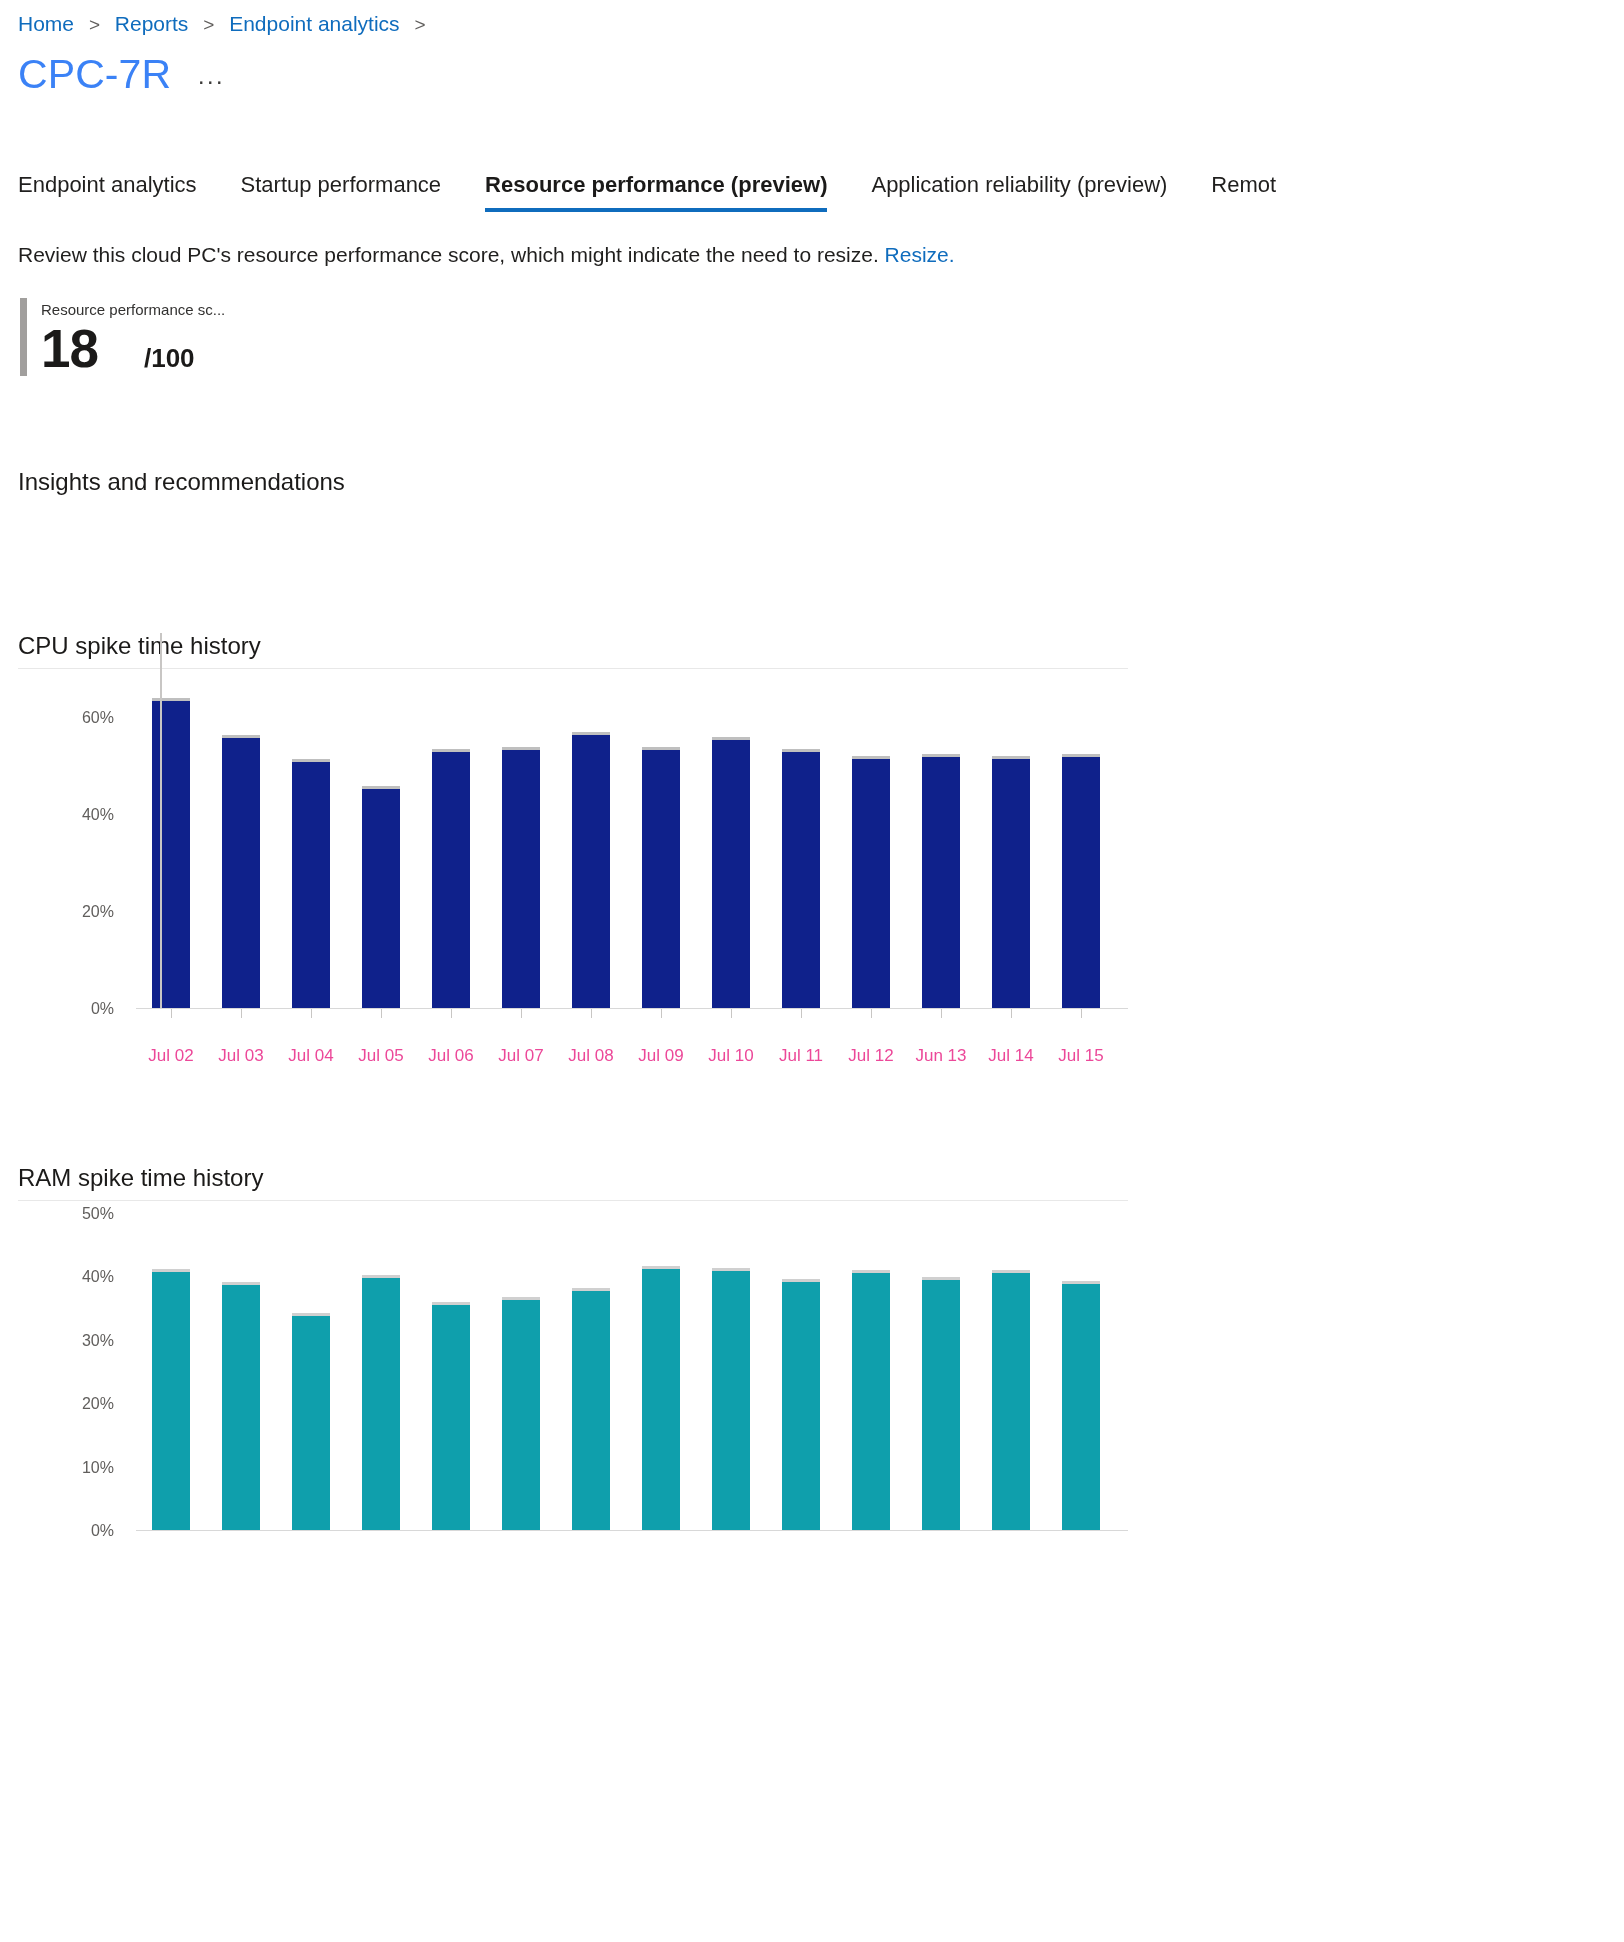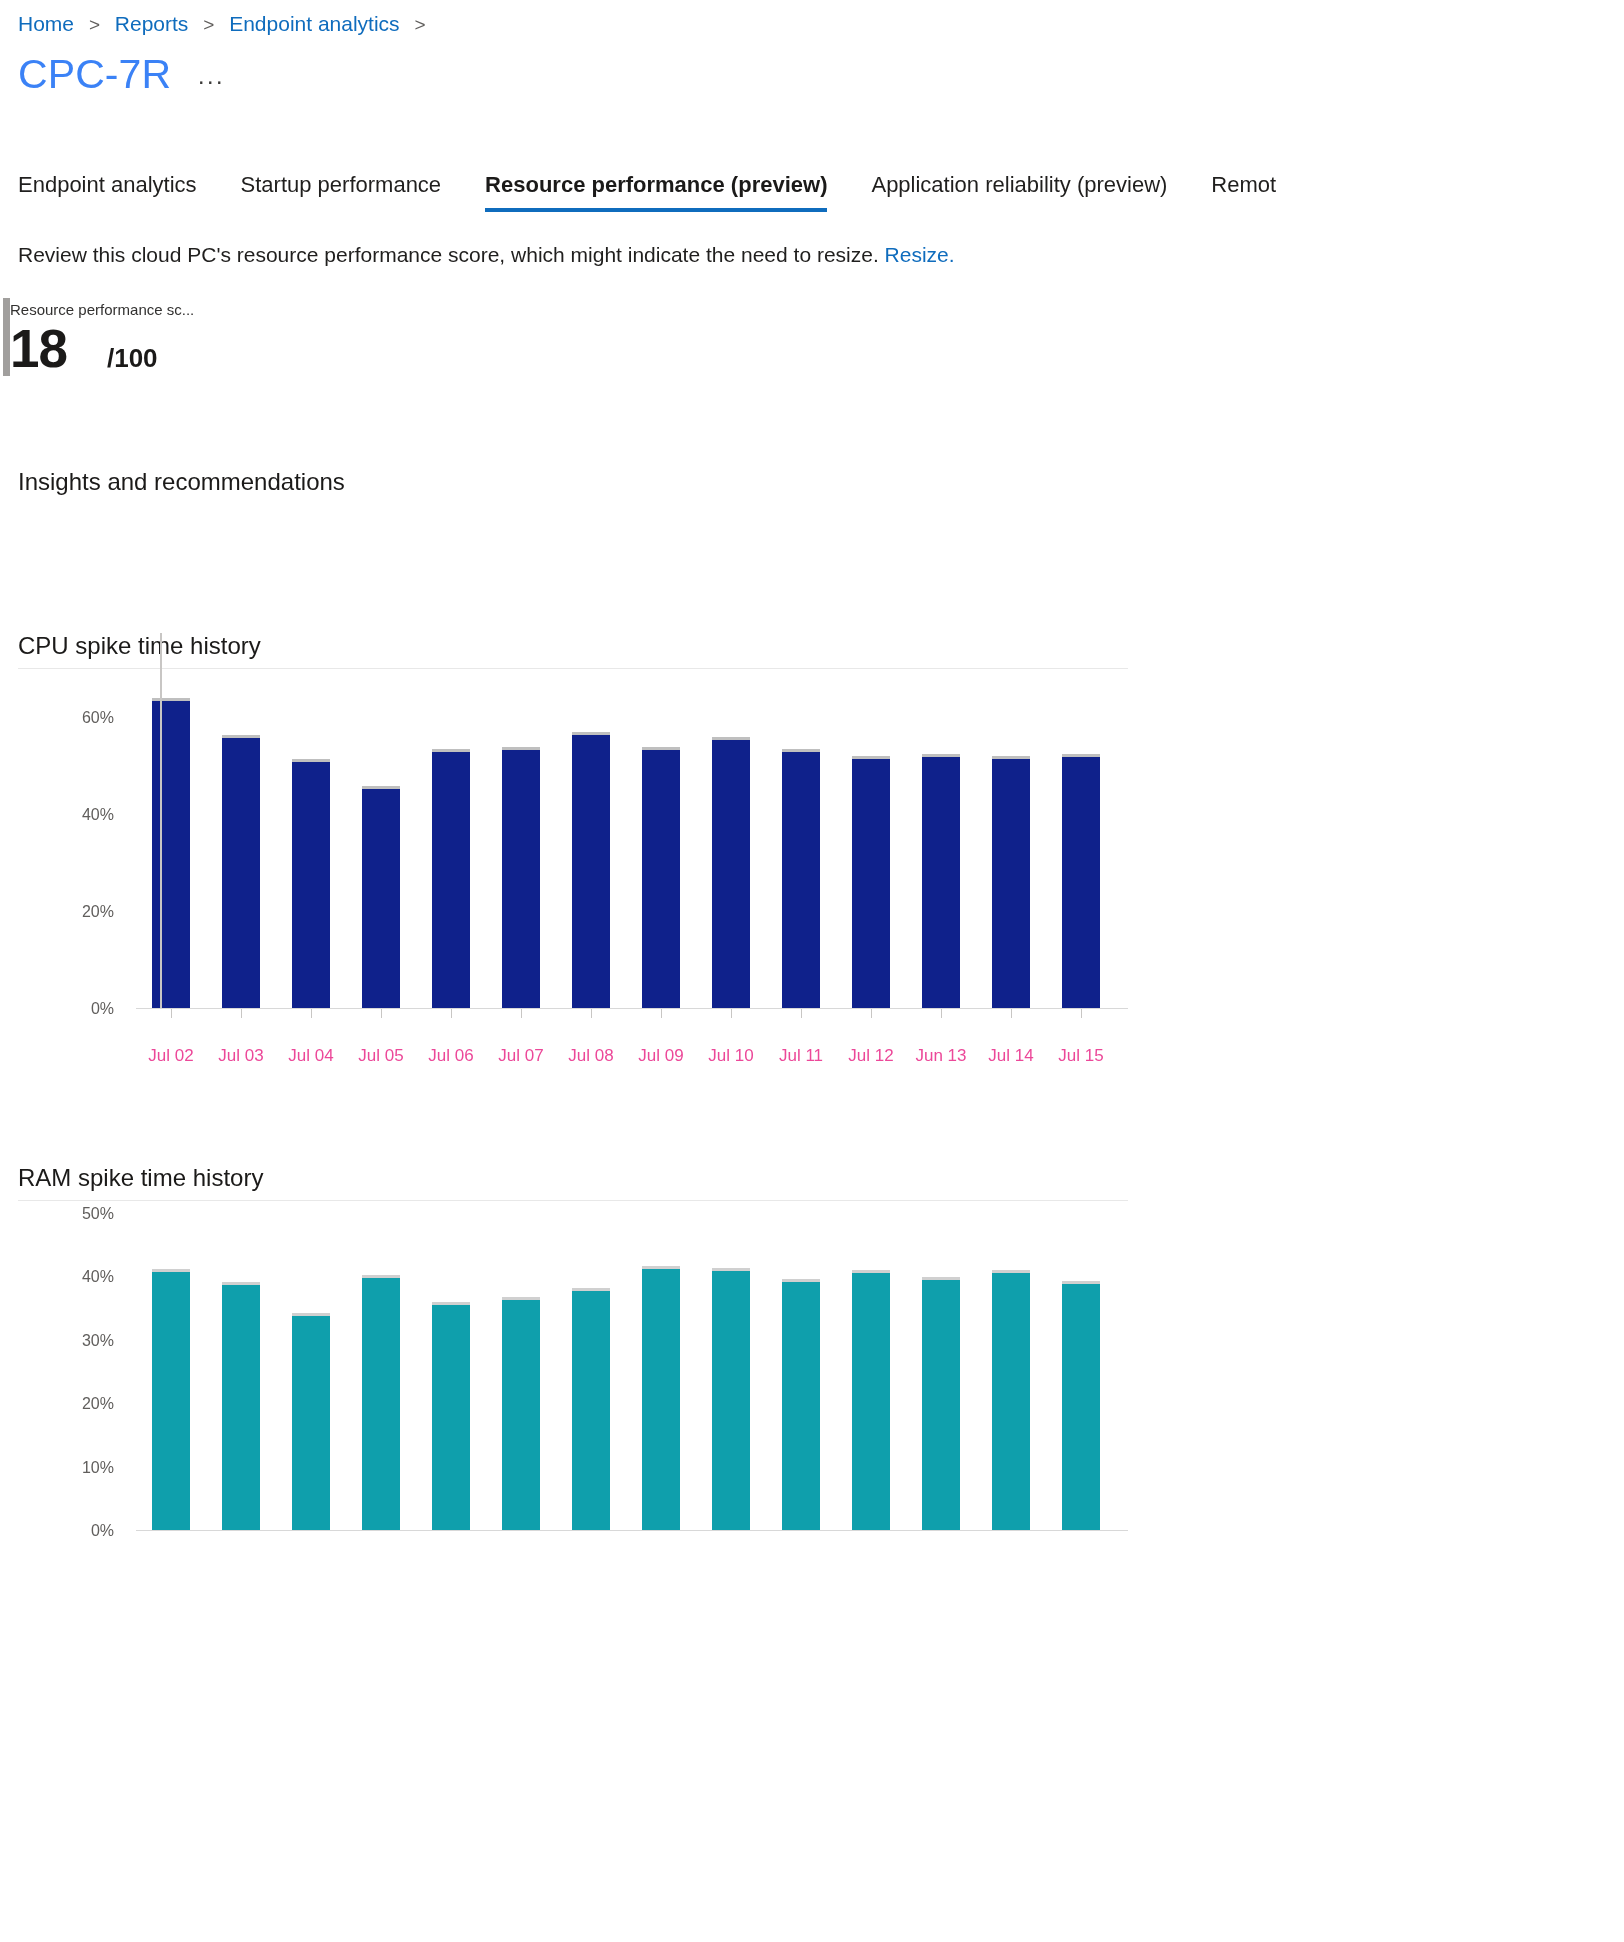--- a/index.html
+++ b/index.html
@@ -111,23 +111,23 @@
   }
   .description a {
     color: #0f6cbd;
     text-decoration: none;
     cursor: pointer;
   }
 
   
   .score-card {
     position: absolute;
-    left: 3px;
+    left: 20px;
     top: 298px;
-    padding-left: 0;
+    padding-left: 14px;
     border-left: 7px solid #a19f9d;
     height: 78px;
   }
   .score-label {
     font-size: 15px;
     line-height: 19px;
     color: #323130;
     margin-top: 2px;
   }
   .score-value-row {
@@ -141,20 +141,21 @@
     line-height: 55px;
     font-weight: 600;
     color: #1b1a19;
     letter-spacing: -1px;
   }
   .score-max {
     font-size: 26px;
     line-height: 30px;
     font-weight: bold;
     color: #1b1a19;
+    margin-left: 6px;
   }
 
   
   .insights {
     position: absolute;
     left: 18px;
     top: 466px;
   }
   .insights-title {
     font-size: 24px;

